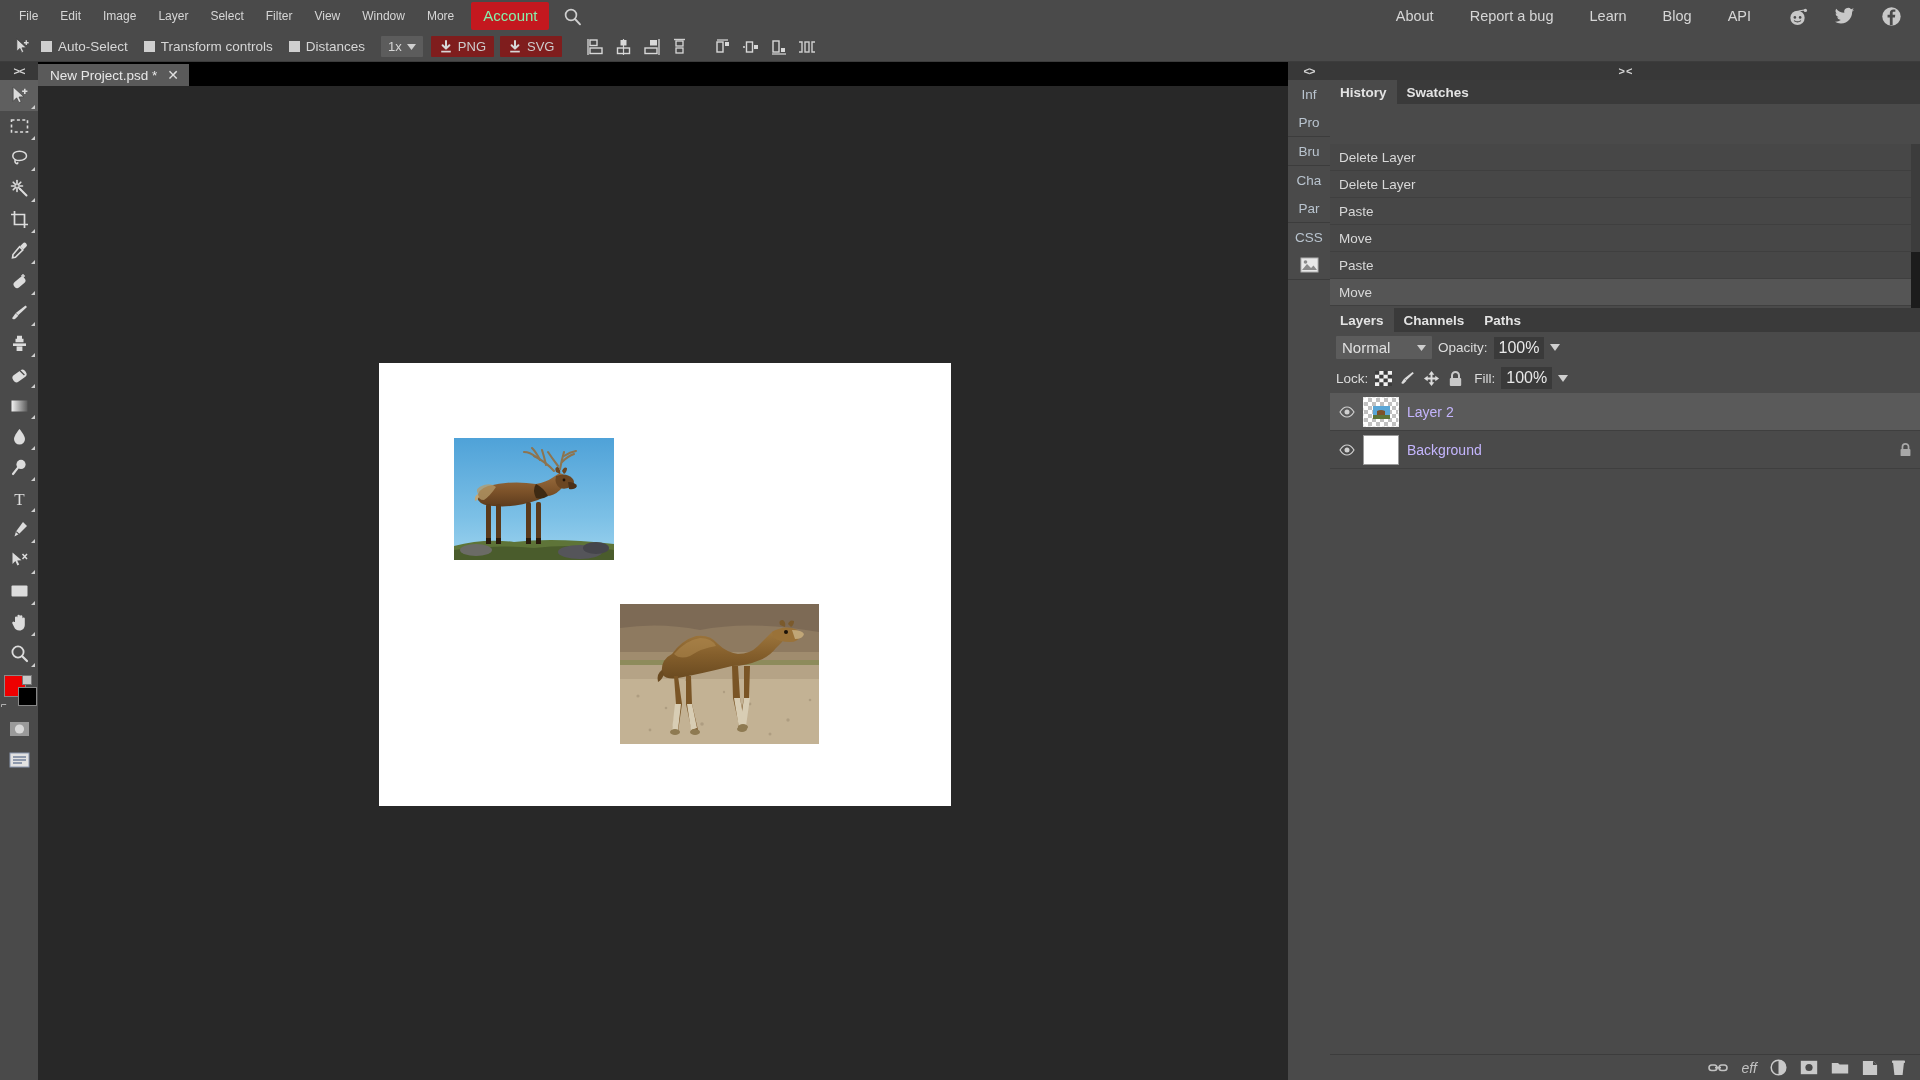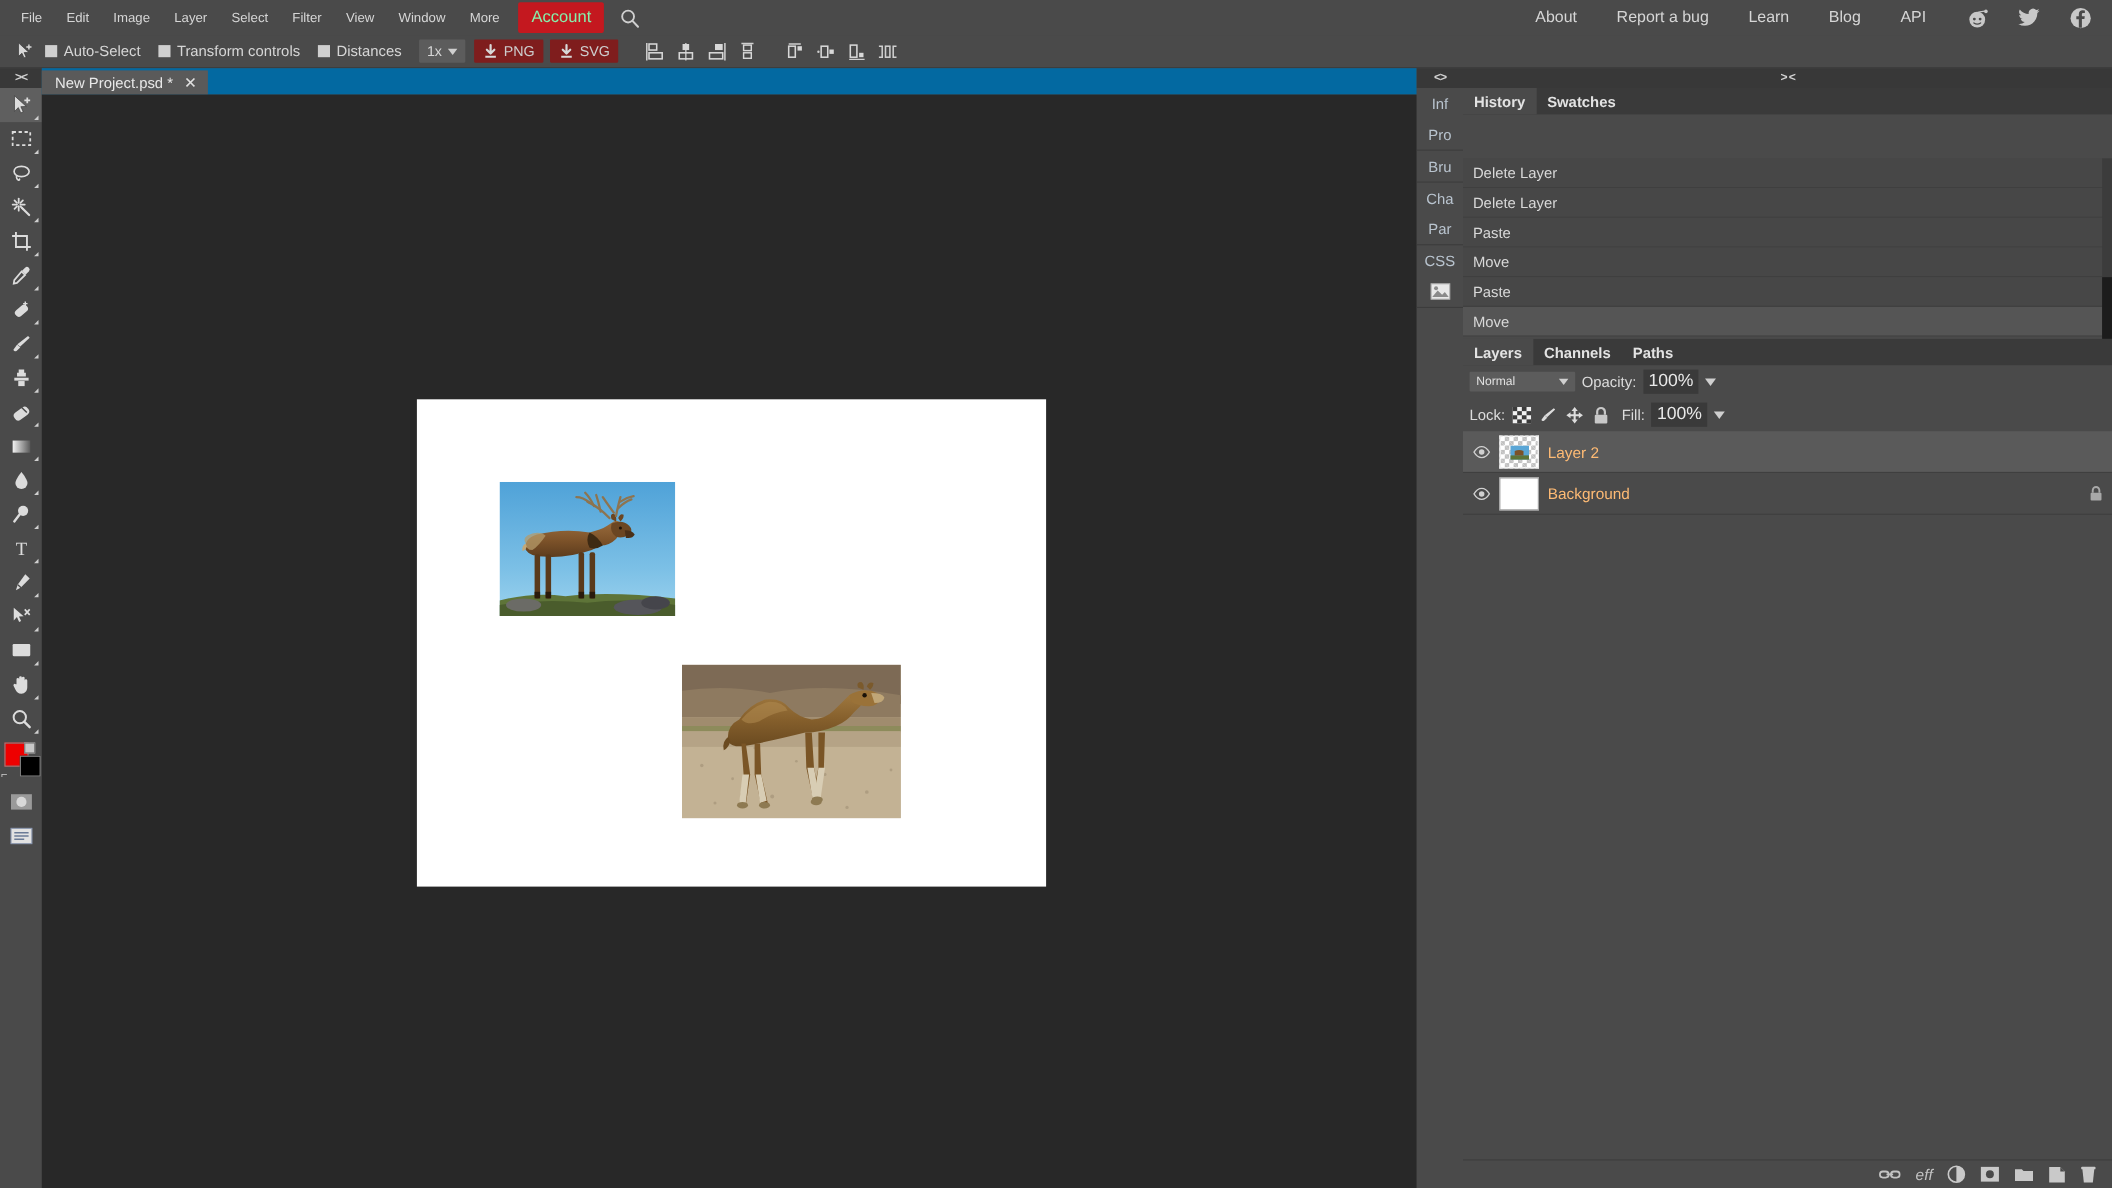--- a/index.html
+++ b/index.html
@@ -88,21 +88,21 @@
     border-bottom: 4px solid #cfcfcf;
   }
   .swatches {
     width: 38px; height: 40px; position: relative; cursor: pointer;
     margin-top: 4px;
   }
 
   
   #tabbar {
     position: absolute; top: 62px; left: 38px; right: 632px; height: 24px;
-    background: #0369a1; display: flex; align-items: flex-end;
+    background: #000000; display: flex; align-items: flex-end;
   }
   #doctab {
     background: #5a5a5a; color: #e8e8e8; font-size: 13.5px;
     padding: 4px 10px 4px 12px; display: flex; align-items: center;
     gap: 10px; height: 22px; cursor: pointer;
   }
   #doctab .x { font-size: 14px; color: #e0e0e0; cursor: pointer; }
 
   
   #canvasarea {
@@ -168,21 +168,21 @@
     position: absolute; right: 0; width: 9px; background: #1c1c1c;
     cursor: pointer;
   }
 
   
   .lay-row {
     display: flex; align-items: center; padding: 4px 6px; gap: 6px;
     color: #dcdcdc; font-size: 13.5px;
   }
   .blend-select {
-    background: #5c5c5c; color: #e0e0e0; font-size: 11px;
+    background: #5c5c5c; color: #e0e0e0; font-size: 15px;
     padding: 3px 6px; width: 96px; display: flex; align-items: center;
     justify-content: space-between; cursor: pointer; border-radius: 1px;
   }
   .numbox {
     background: #3a3a3a; color: #e8e8e8; font-size: 16px;
     padding: 2px 5px; min-width: 40px; text-align: center; cursor: text;
   }
   .tri-dn {
     width: 0; height: 0; border-left: 5px solid transparent;
     border-right: 5px solid transparent; border-top: 7px solid #cfcfcf;
@@ -204,21 +204,21 @@
   .thumb.sel-thumb { border: 1px dashed #e8e8e8; }
   .checker {
     position: absolute; inset: 0;
     background-image:
       linear-gradient(45deg, #c0c0c0 25%, transparent 25%, transparent 75%, #c0c0c0 75%),
       linear-gradient(45deg, #c0c0c0 25%, transparent 25%, transparent 75%, #c0c0c0 75%);
     background-size: 8px 8px;
     background-position: 0 0, 4px 4px;
     background-color: #ffffff;
   }
-  .layer-name { color: #fdba74; font-size: 14px; }
+  .layer-name { color: #c4b5fd; font-size: 14px; }
   .layer-lock { margin-left: auto; }
 
   #layerlist { background: #4a4a4a; }
   #layerbottom {
     position: absolute; left: 0; right: 0; bottom: 0; height: 26px;
     background: #4a4a4a; border-top: 1px solid #3c3c3c;
     display: flex; align-items: center; justify-content: flex-end;
     gap: 13px; padding-right: 14px;
   }
   #layerbottom .lb { display: flex; align-items: center; cursor: pointer; }

